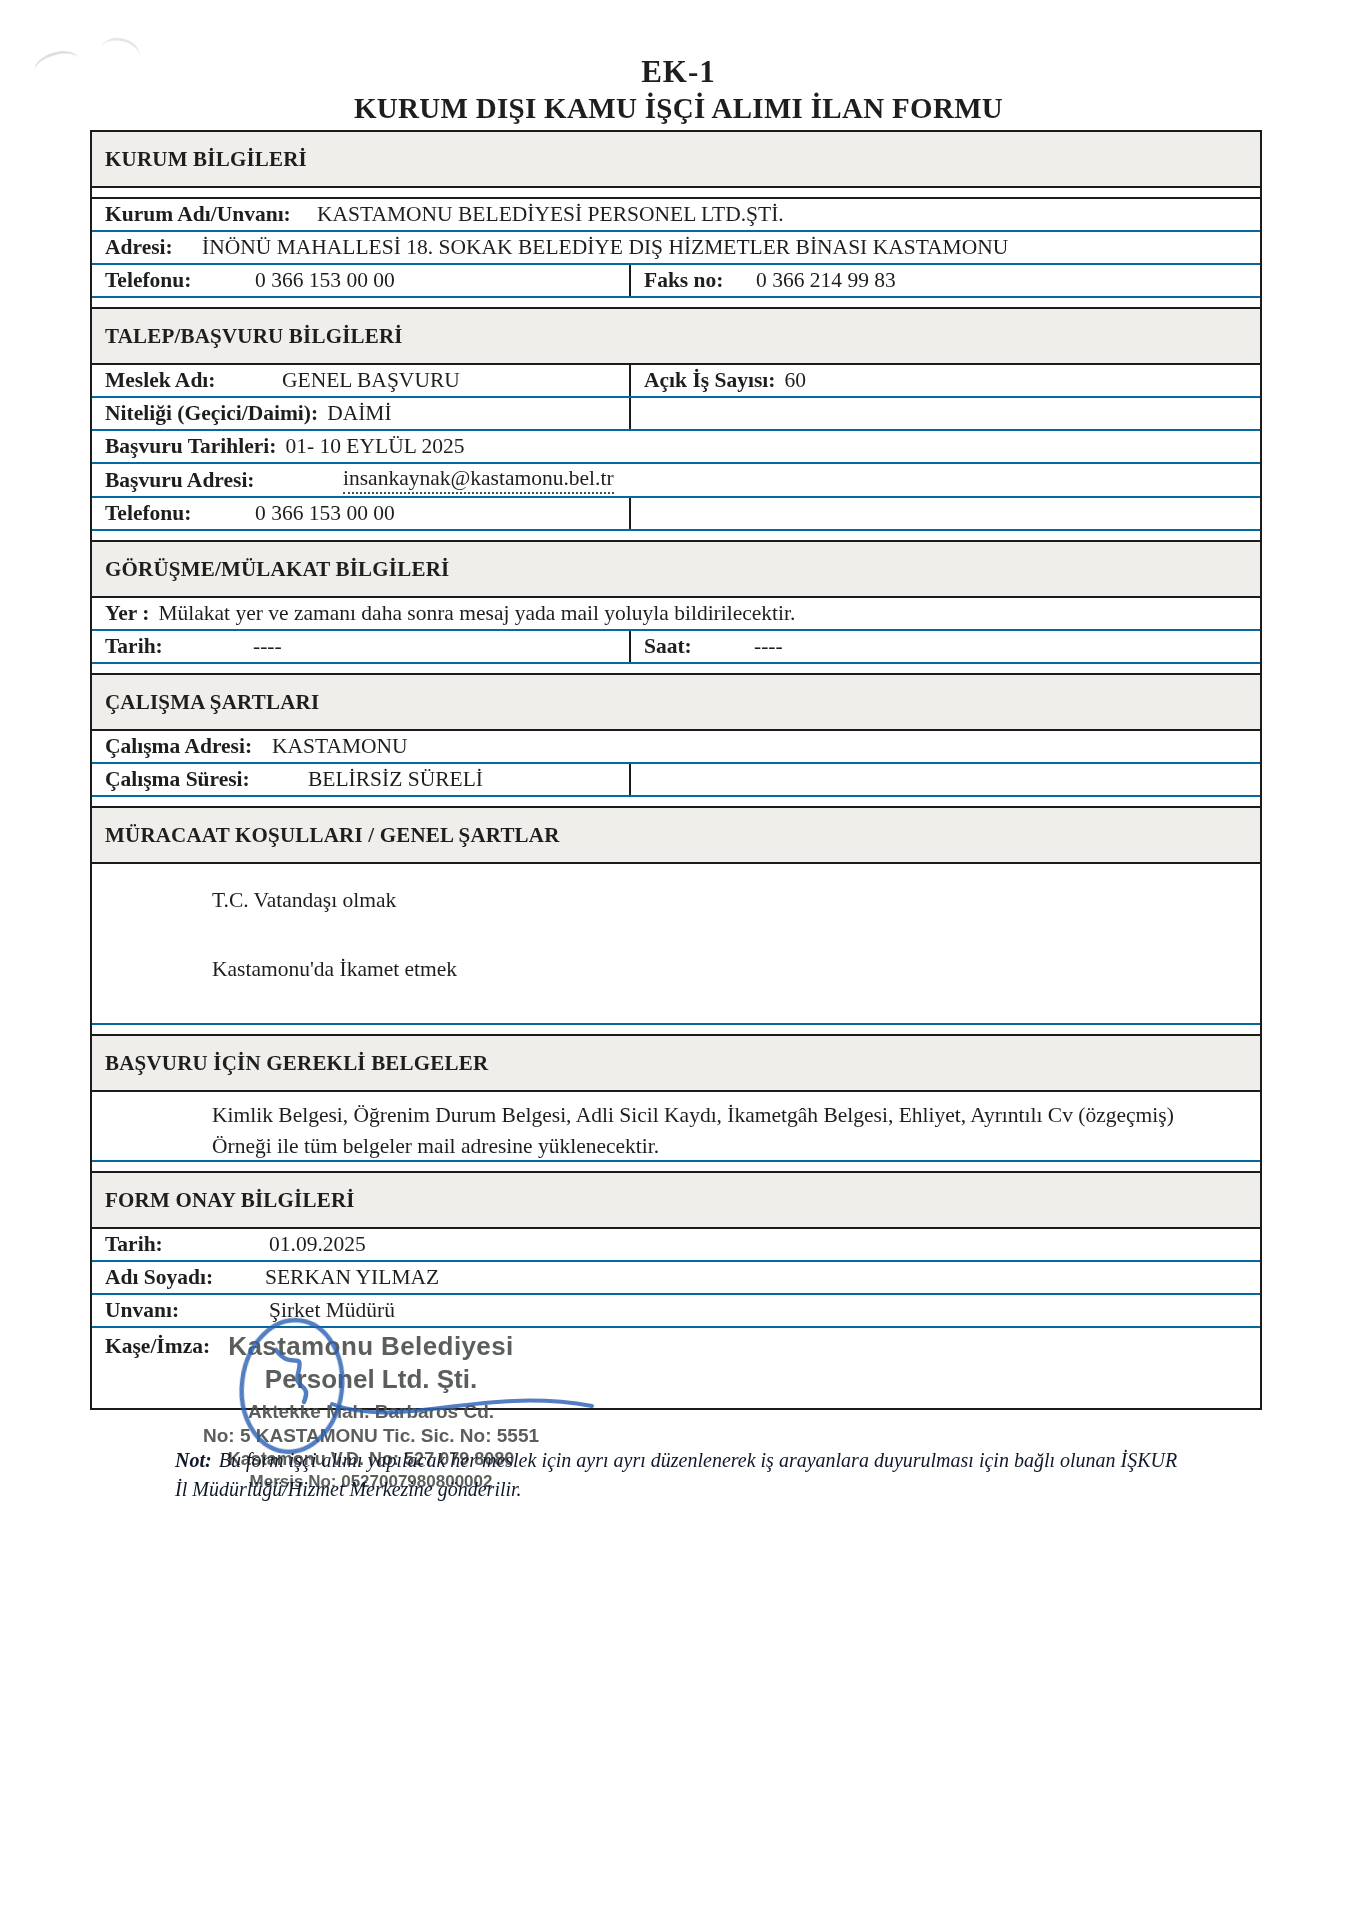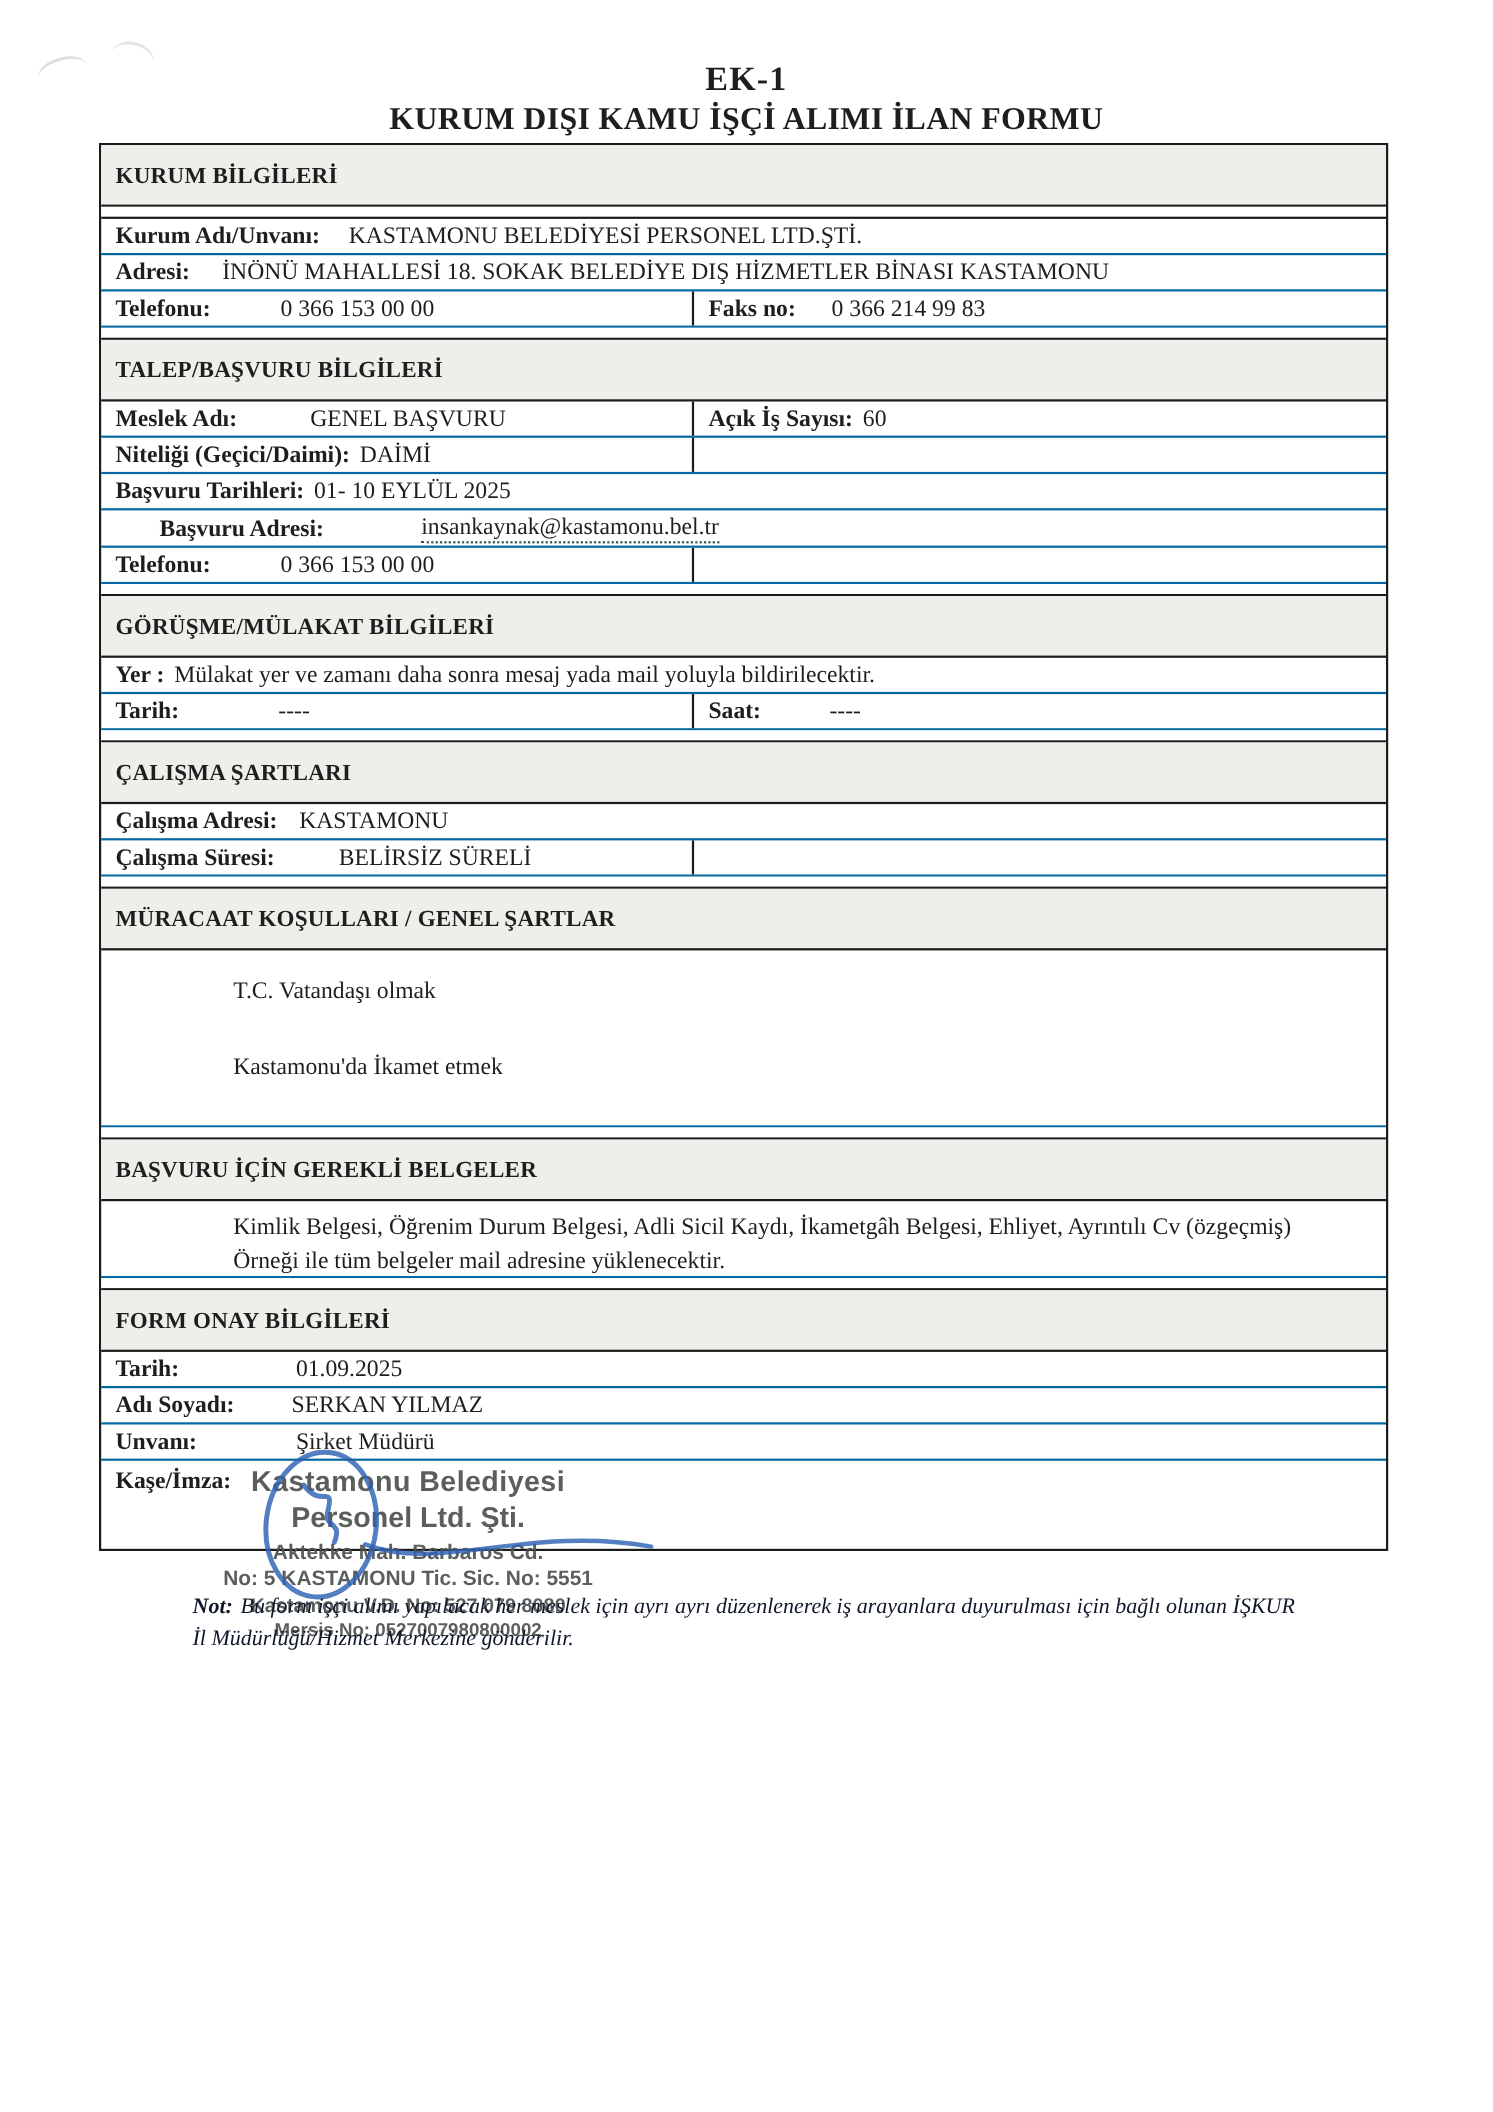--- a/index.html
+++ b/index.html
@@ -19,21 +19,21 @@
   .sp{height:9px;border-bottom:2px solid #1b1b1b;background:#fff;}
   .row{border-bottom:2px solid #0369a1;display:flex;align-items:stretch;}
   .cell{display:flex;align-items:center;min-height:31px;padding:2px 8px 2px 13px;box-sizing:border-box;}
   .c1{width:537px;}
   .c2{flex:1;border-left:2px solid #1b1b1b;}
   .full{width:100%;}
   .lbl{font-weight:bold;font-size:21.5px;white-space:nowrap;flex:none;}
   .val{font-size:21.5px;white-space:nowrap;}
   .g{margin-right:9px;}
   .lw210{min-width:212px;} .lw96{min-width:97px;} .lw148{min-width:150px;} .lw110{min-width:112px;}
-  .lw175{min-width:177px;} .lw236{min-width:238px;margin-left:40px;} .lw146{min-width:148px;} .lw108{min-width:110px;}
+  .lw175{min-width:177px;} .lw236{min-width:238px;} .lw146{min-width:148px;} .lw108{min-width:110px;}
   .lw165{min-width:167px;} .lw200{min-width:203px;} .lw162{min-width:164px;} .lw158{min-width:160px;}
   .email{border-bottom:2px dotted #3c554c;padding-bottom:1px;}
   .tallcell{display:block;box-sizing:border-box;padding:24px 26px 0 120px;font-size:21.5px;border-radius:22px;}
   .mur{height:159px;}
   .mur .line2{margin-top:44px;}
   .blg{height:68px;padding-top:8px;line-height:31px;font-size:21.5px;}
   .kase{height:80px;align-items:flex-start;padding-top:6px;}
   
   .stamp{position:absolute;left:141px;top:1330px;width:460px;text-align:center;
          font-family:"Liberation Sans","DejaVu Sans",sans-serif;font-weight:bold;opacity:.92;pointer-events:none;}

